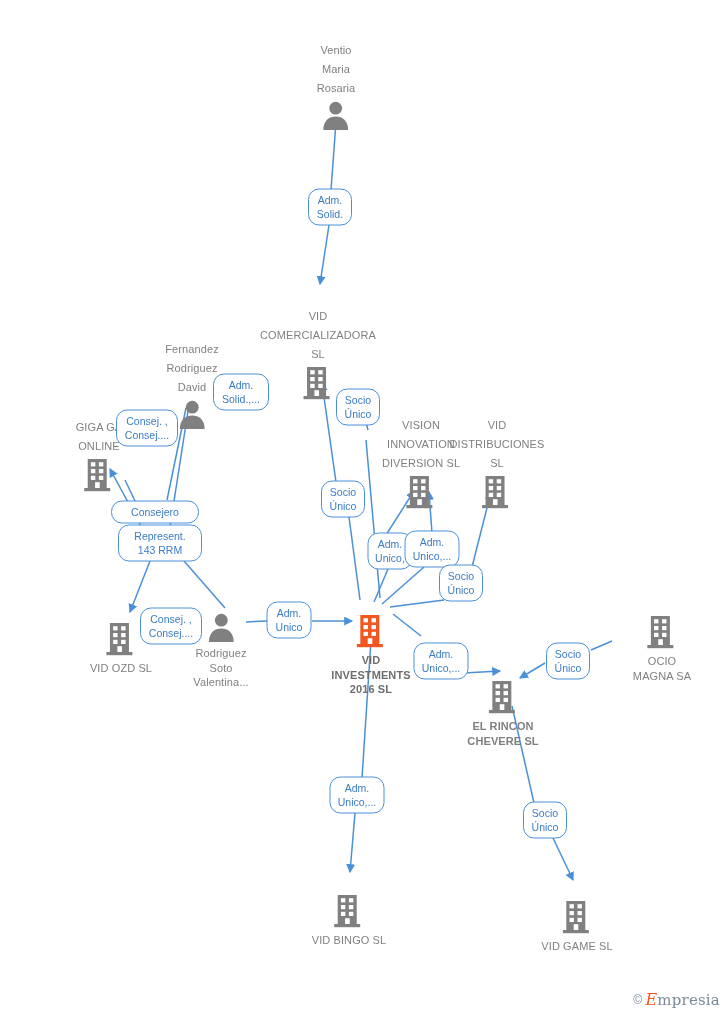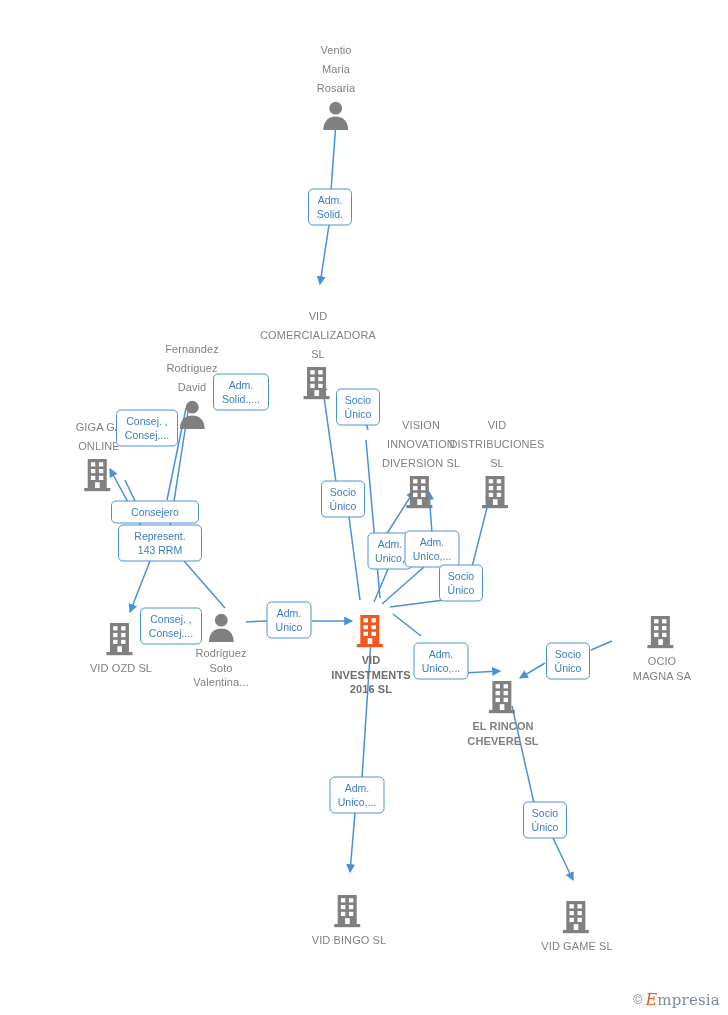--- a/index.html
+++ b/index.html
@@ -21,21 +21,21 @@
   .node.person .caption{margin-top:0;}
   .node .caption-above{
     font-size:11px;line-height:19px;color:#808080;
     letter-spacing:.1px;white-space:pre-line;margin-bottom:2px;
   }
   .node.focus .caption{color:#6e6e6e;font-weight:bold;}
 
   
   .badge{
     position:absolute;transform:translate(-50%,-50%);
-    border:1.3px solid #4a90d9;border-radius:5px;background:#ffffff;
+    border:1.3px solid #4a90d9;border-radius:11px;background:#ffffff;
     color:#3a7cc4;font-size:10.5px;line-height:14px;
     padding:3px 6px 4px 6px;white-space:pre-line;text-align:center;
     box-sizing:border-box;
   }
 
   .watermark{
     position:absolute;right:8px;bottom:6px;
     font-size:13px;color:#7b8a99;letter-spacing:.2px;
     display:flex;align-items:center;gap:3px;
   }

